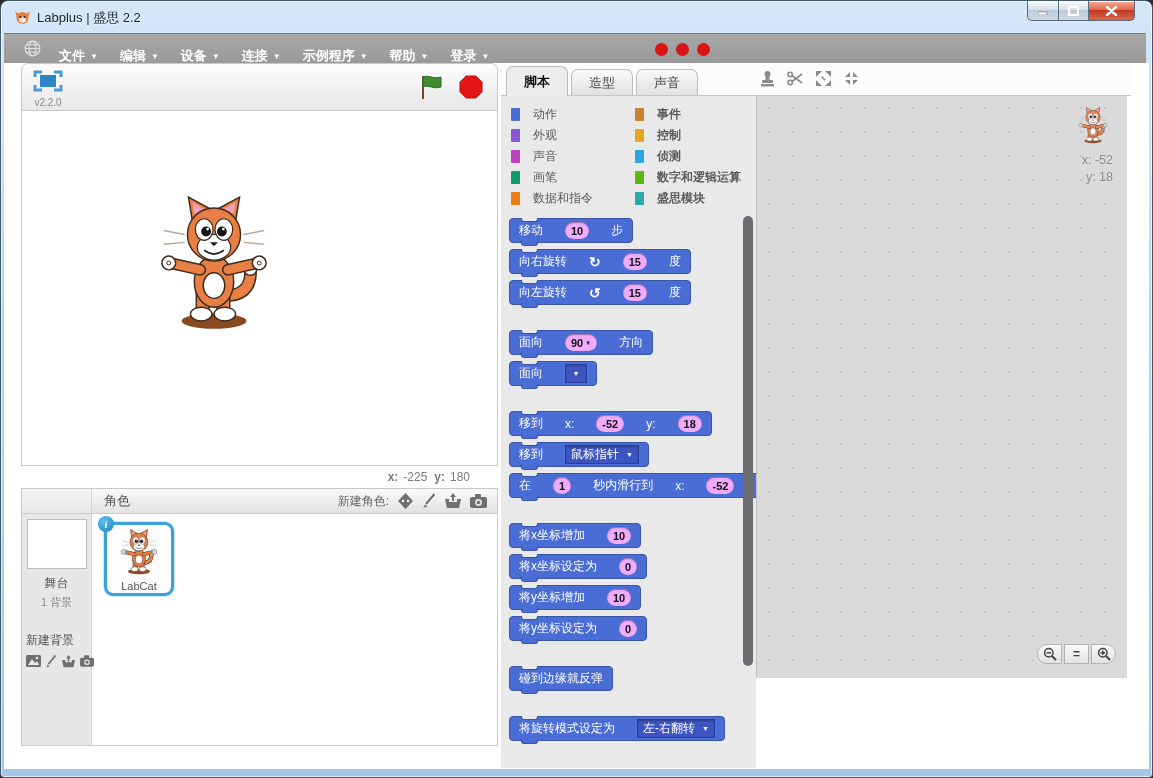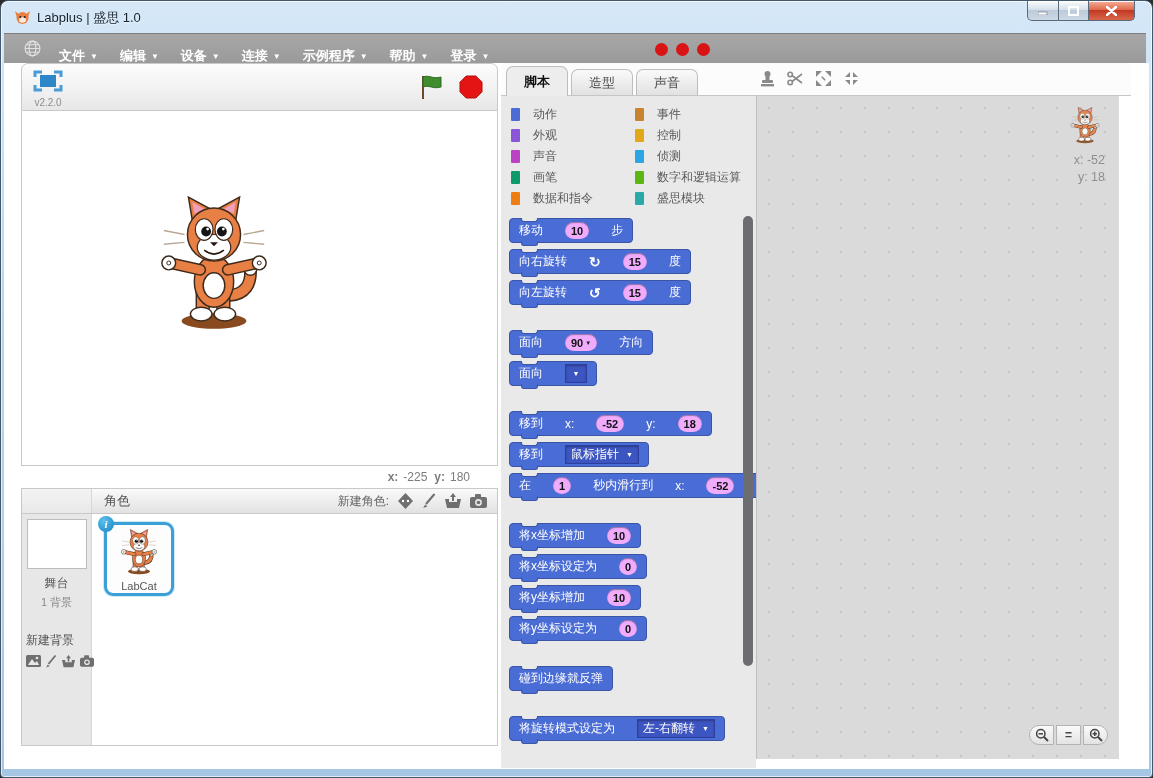--- a/index.html
+++ b/index.html
@@ -80,21 +80,21 @@
   .top-strip { position:absolute; left:0; top:0; right:0; height:33px; background:#fcfcfc;
                border-bottom:1px solid #c6c6c6; display:flex; align-items:flex-end; padding-left:5px; }
   .tab { height:26px; display:flex; align-items:center; padding:0 17px; margin-right:3px; font-size:13px; color:#4c4c4c;
          background:linear-gradient(#fafafa,#e1e1e1); border:1px solid #bdbdbd; border-bottom:none;
          border-radius:7px 7px 0 0; cursor:pointer; }
   .tab.active { height:30px; background:#ededed; font-weight:bold; color:#111; position:relative; z-index:2; margin-bottom:-1px; }
   .strip-icons { position:absolute; left:258px; top:7px; display:flex; gap:11px; }
 
   .palette { position:absolute; left:0; top:33px; width:255px; bottom:0; background:#e9e9e9; overflow:hidden; }
   .cat-col { position:absolute; top:8px; display:flex; flex-direction:column; }
-  .cat-col.c1 { left:10px; } .cat-col.c2 { left:134px; }
+  .cat-col.c1 { left:10px; } .cat-col.c2 { left:134px;font-weight:bold; }
   .cat-row { display:flex; align-items:center; gap:13px; height:21px; font-size:12px; color:#5a5a5a; cursor:pointer; white-space:nowrap; }
   .cat-sq { width:9px; height:13px; border-radius:1px; }
   .blocks-list { position:absolute; left:8px; top:122px; right:14px; display:flex; flex-direction:column; align-items:flex-start; }
   .block { position:relative; display:inline-flex; align-items:center; gap:22px; height:25px; padding:0 9px;
            background:#4a6cd5; border:1px solid #3a55a5; border-radius:4px; color:#fff; font-size:12px;
            margin-bottom:6px; cursor:grab; white-space:nowrap; }
   .block.new-group { margin-top:19px; }
   .block::after { content:""; position:absolute; left:11px; bottom:-4px; width:15px; height:4px;
                   background:#4a6cd5; border:1px solid #3a55a5; border-top:none; border-radius:0 0 3px 3px; }
   .block::before { content:""; position:absolute; left:11px; top:-1px; width:15px; height:3px;
@@ -103,21 +103,21 @@
           font-size:11px; font-weight:bold; display:inline-flex; align-items:center; justify-content:center;
           box-shadow:inset 0 1px 1px rgba(0,0,0,.35); cursor:text; }
   .b-dd-caret { font-size:6px; color:#222; margin-left:2px; }
   .b-ico { font-size:14px; font-weight:bold; line-height:1; }
   .b-sel { background:#3d55c0; border:1px solid #2c3f9e; height:19px; display:inline-flex; align-items:center; gap:7px;
            padding:0 5px; color:#fff; font-size:12px; box-shadow:inset 0 1px 2px rgba(0,0,0,.3); cursor:pointer; }
   .b-sel .s-caret { font-size:7px; color:#fff; }
   .b-sel.empty { width:22px; justify-content:center; }
   .pal-scroll { position:absolute; right:3px; top:120px; width:10px; height:450px; background:#6c6c71; border-radius:5px; cursor:pointer; }
 
-  .scripts { position:absolute; left:255px; top:33px; right:12px; height:663px; background:#dadada; border-left:1px solid #c0c0c0;
+  .scripts { position:absolute; left:255px; top:33px; right:4px; height:582px; background:#dadada; border-left:1px solid #c0c0c0;
              background-image:radial-gradient(circle, #c6c6c6 1.3px, transparent 1.6px); background-size:24px 24px; }
   .scr-cat { position:absolute; right:18px; top:10px; width:32px; height:38px; opacity:.9; }
   .scr-coords { position:absolute; right:14px; top:56px; text-align:right; font-size:12.5px; color:#8f8f8f; line-height:17px; }
   .zoom-bar { position:absolute; right:11px; bottom:14px; display:flex; gap:2px; }
   .zoom-btn { width:25px; height:20px; border:1px solid #b3b3b3; background:linear-gradient(#fafafa,#e3e3e3);
               display:flex; align-items:center; justify-content:center; cursor:pointer; font-size:12px; font-weight:bold; color:#444; }
   .zoom-btn.zo { border-radius:10px 0 0 10px; }
   .zoom-btn.zi { border-radius:0 10px 10px 0; }
 </style>
 </head>
@@ -174,21 +174,21 @@
     <span class="app-icon">
       <svg width="17" height="16" viewBox="0 0 17 16">
           <polygon points="1,2 6,6 3,9" fill="#e8813f"></polygon>
           <polygon points="16,2 11,6 14,9" fill="#e8813f"></polygon>
           <circle cx="8.5" cy="9" r="6" fill="#e8813f"></circle>
           <ellipse cx="8.5" cy="11" rx="3.5" ry="2.8" fill="#fbe9dc"></ellipse>
           <circle cx="6.3" cy="8" r="1" fill="#222"></circle>
           <circle cx="10.7" cy="8" r="1" fill="#222"></circle>
         </svg>
     </span>
-    <span class="win-title">Labplus | 盛思 1.0</span>
+    <span class="win-title">Labplus | 盛思 2.2</span>
     <div class="win-controls">
       <div class="wbtn min">
         <svg width="10" height="8" viewBox="0 0 10 8">
             <rect x="0" y="5" width="9" height="3" fill="#fff" stroke="#5b6a7a" stroke-width=".6"></rect>
           </svg>
       </div>
       <div class="wbtn max">
         <svg width="11" height="10" viewBox="0 0 11 10">
             <rect x="1" y="1" width="9" height="8" fill="none" stroke="#fff" stroke-width="2"></rect>
           </svg>

